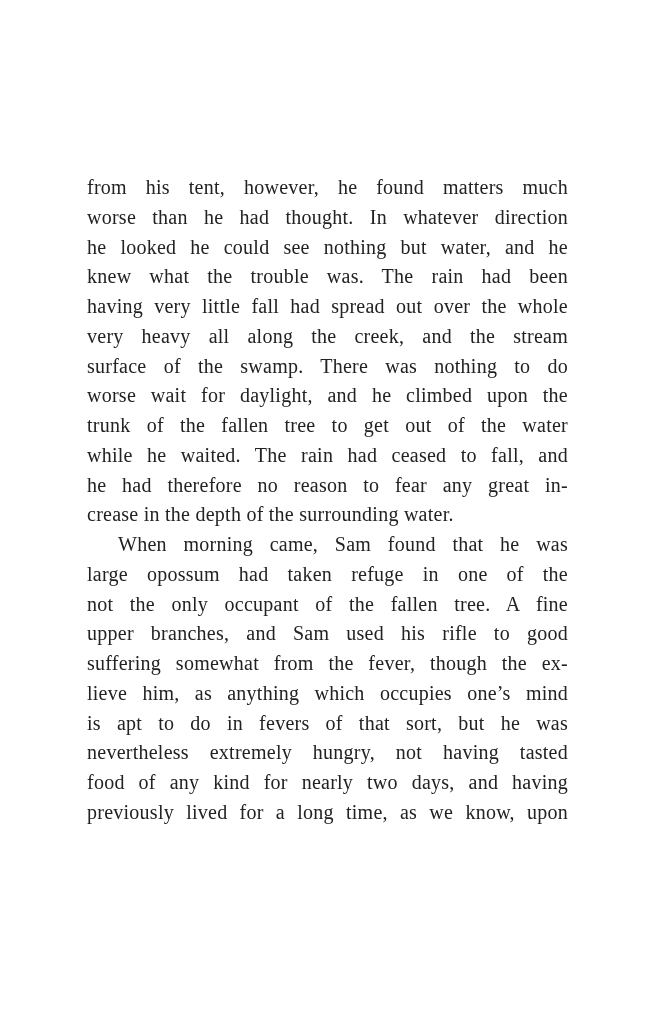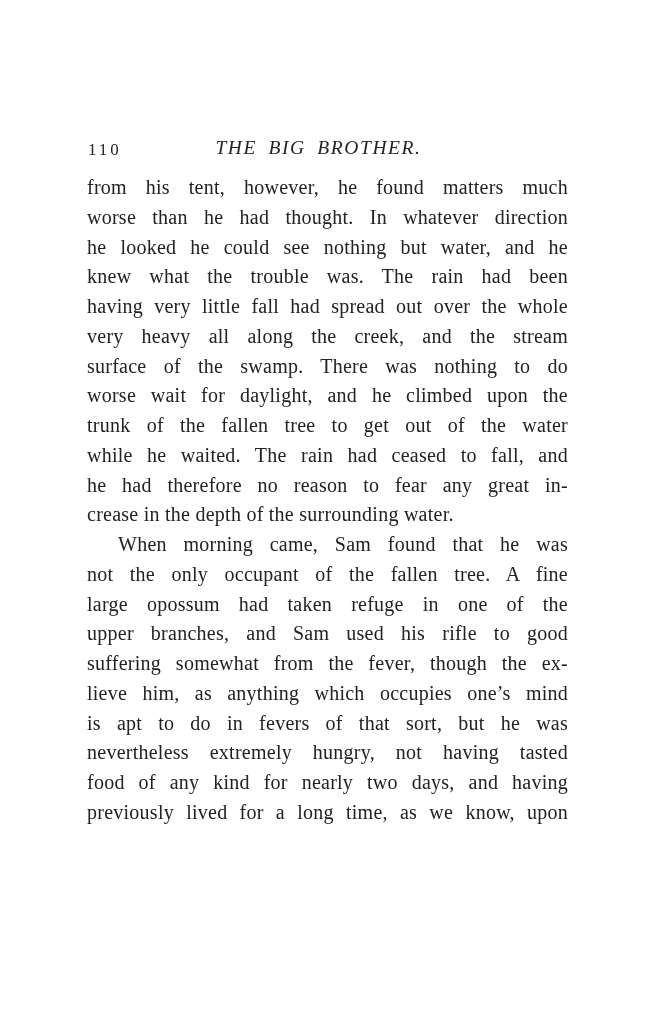--- a/index.html
+++ b/index.html
@@ -63,44 +63,40 @@
   }
   .line.indent {
     text-indent: 31px;
   }
 </style>
 </head>
 <body>
 
 <div class="sheet">
 
-  <div class="running-header">
-    <span class="page-num">110</span>
-    <span class="running-title">THE BIG BROTHER.</span>
-  </div>
 
   <div class="body-text">
     <div class="paragraph">
       <div class="line">from his tent, however, he found matters much</div>
       <div class="line">worse than he had thought.  In whatever direction</div>
       <div class="line">he looked he could see nothing but water, and he</div>
       <div class="line">knew what the trouble was.  The rain had been</div>
       <div class="line">having very little fall had spread out over the whole</div>
       <div class="line">very heavy all along the creek, and the stream</div>
       <div class="line">surface of the swamp.  There was nothing to do</div>
       <div class="line">worse wait for daylight, and he climbed upon the</div>
       <div class="line">trunk of the fallen tree to get out of the water</div>
       <div class="line">while he waited.  The rain had ceased to fall, and</div>
       <div class="line">he had therefore no reason to fear any great in-</div>
       <div class="line para-last">crease in the depth of the surrounding water.</div>
     </div>
     <div class="paragraph">
       <div class="line indent">When morning came, Sam found that he was</div>
+      <div class="line">large opossum had taken refuge in one of the</div>
       <div class="line">not the only occupant of the fallen tree.  A fine</div>
-      <div class="line">large opossum had taken refuge in one of the</div>
       <div class="line">upper branches, and Sam used his rifle to good</div>
       <div class="line">suffering somewhat from the fever, though the ex-</div>
       <div class="line">lieve him, as anything which occupies one’s mind</div>
       <div class="line">is apt to do in fevers of that sort, but he was</div>
       <div class="line">nevertheless extremely hungry, not having tasted</div>
       <div class="line">food of any kind for nearly two days, and having</div>
       <div class="line">previously lived for a long time, as we know, upon</div>
     </div>
   </div>
 

